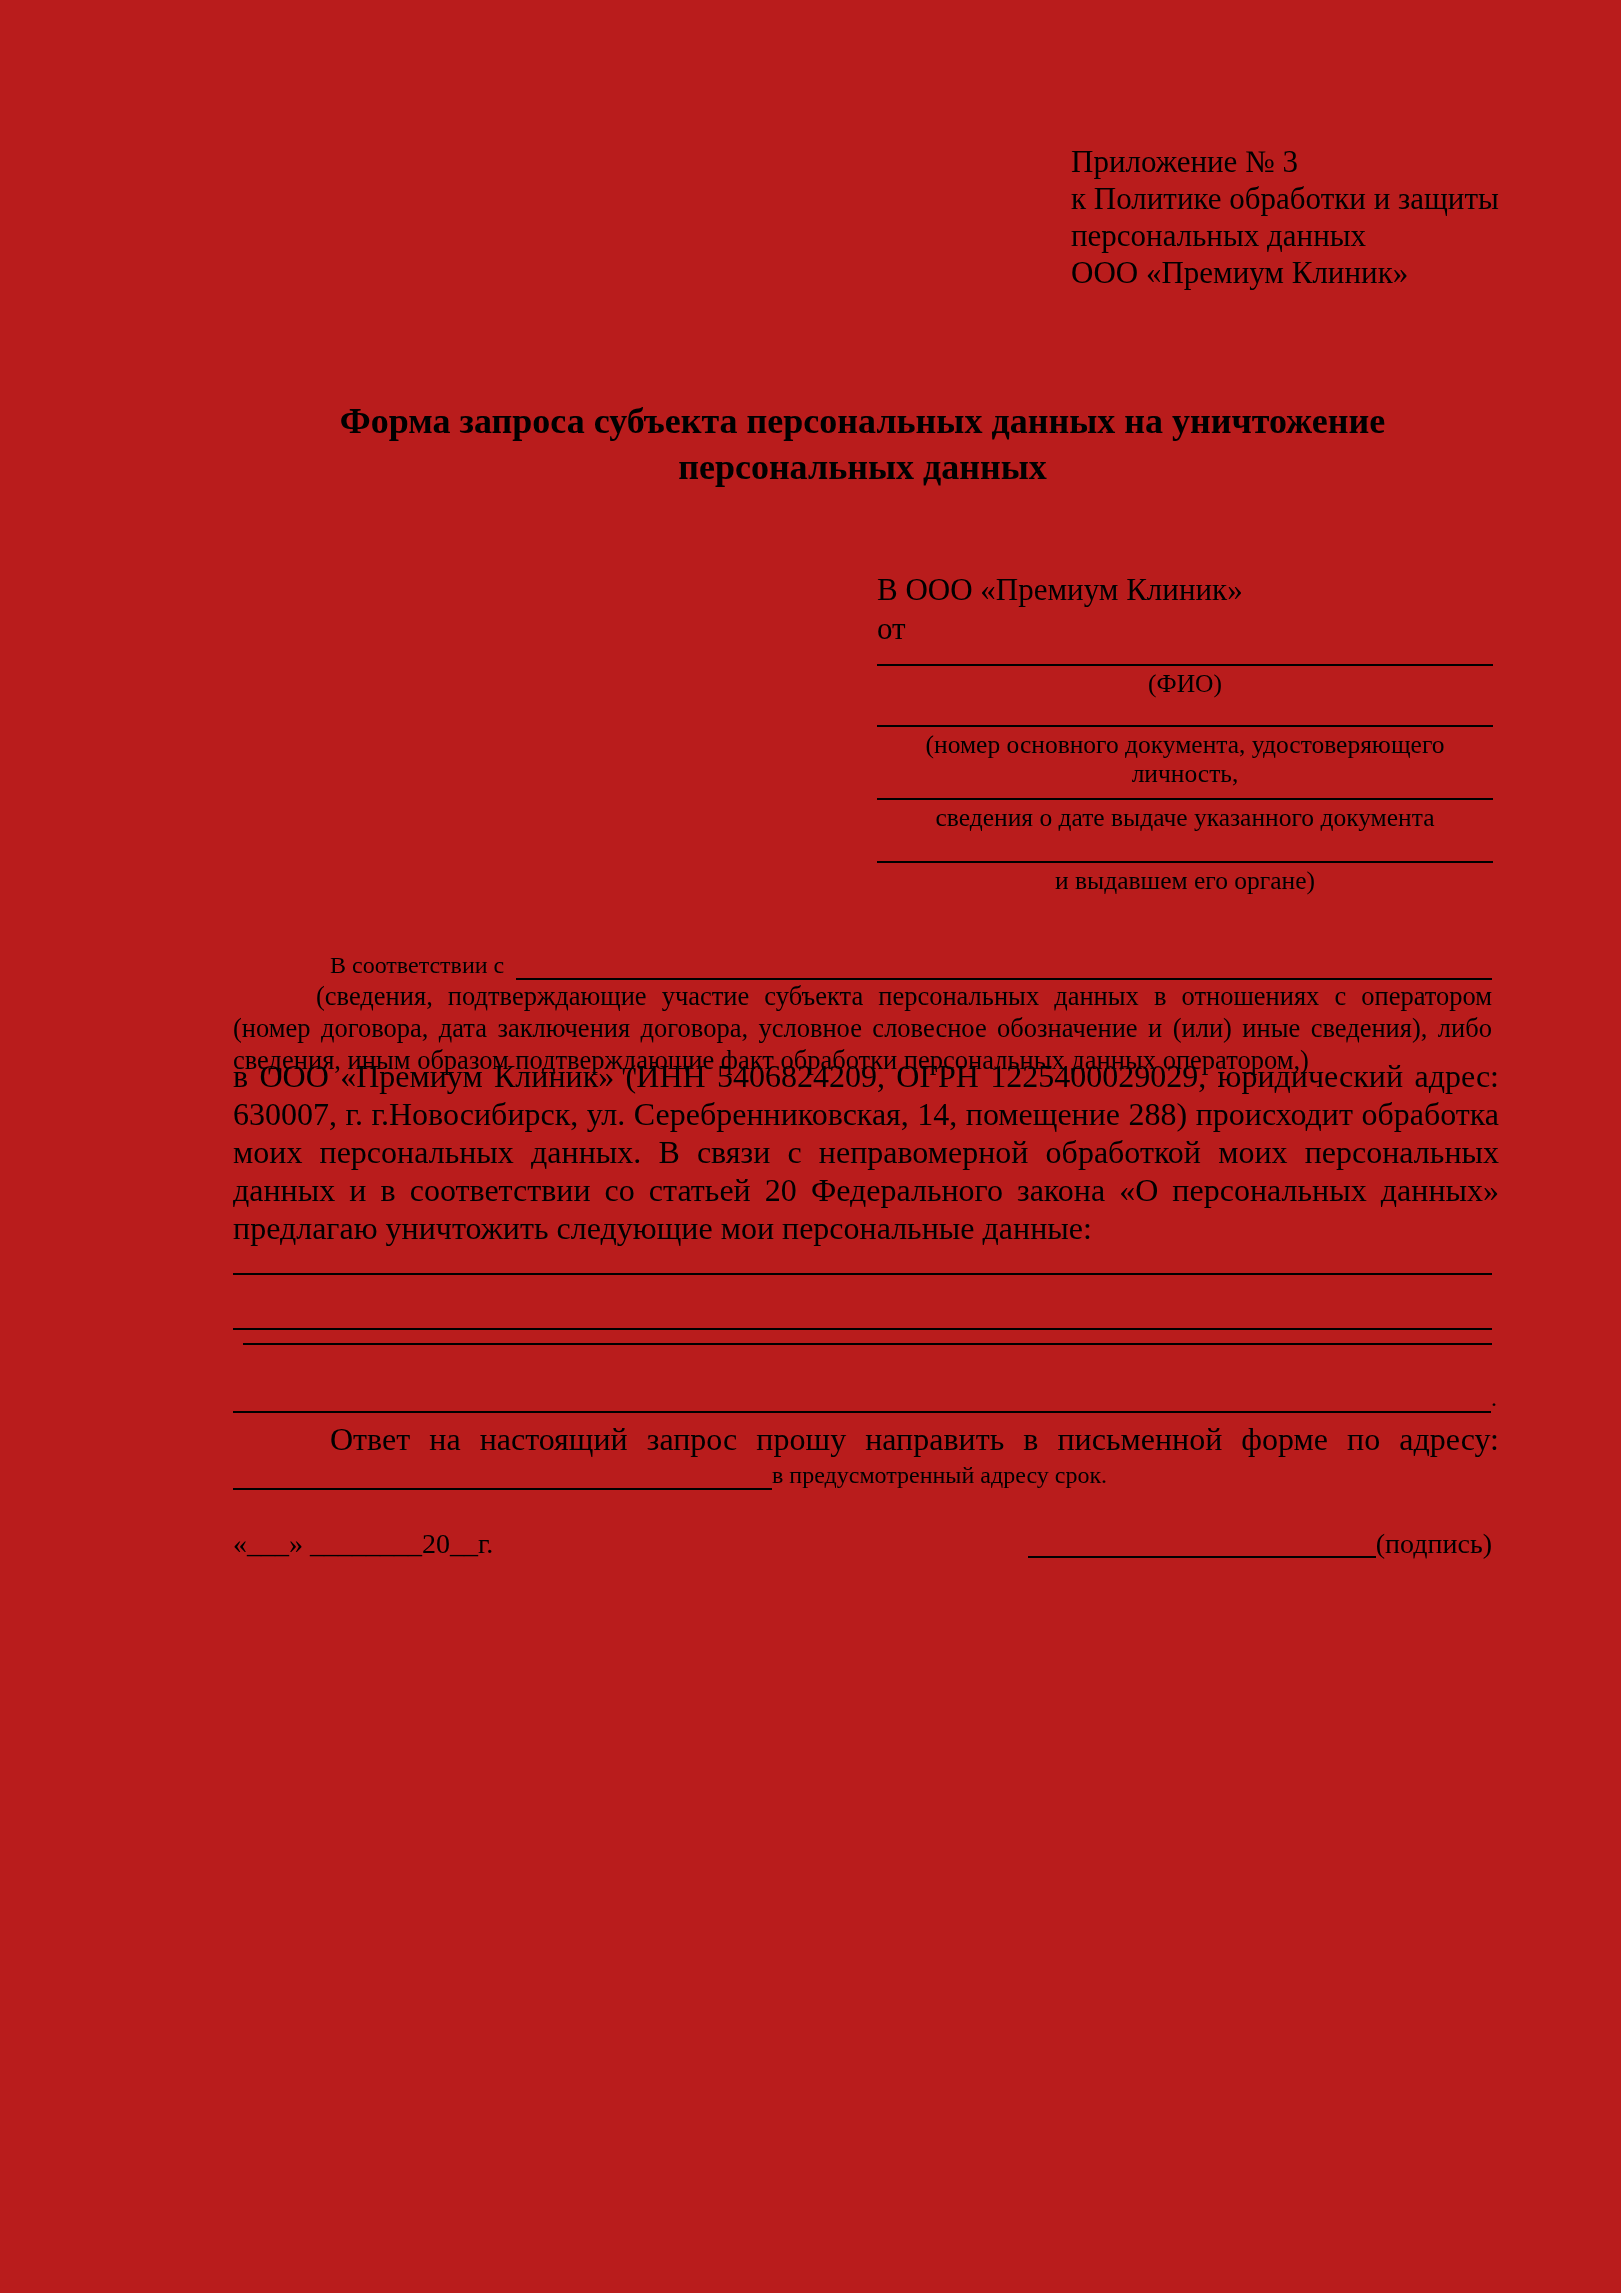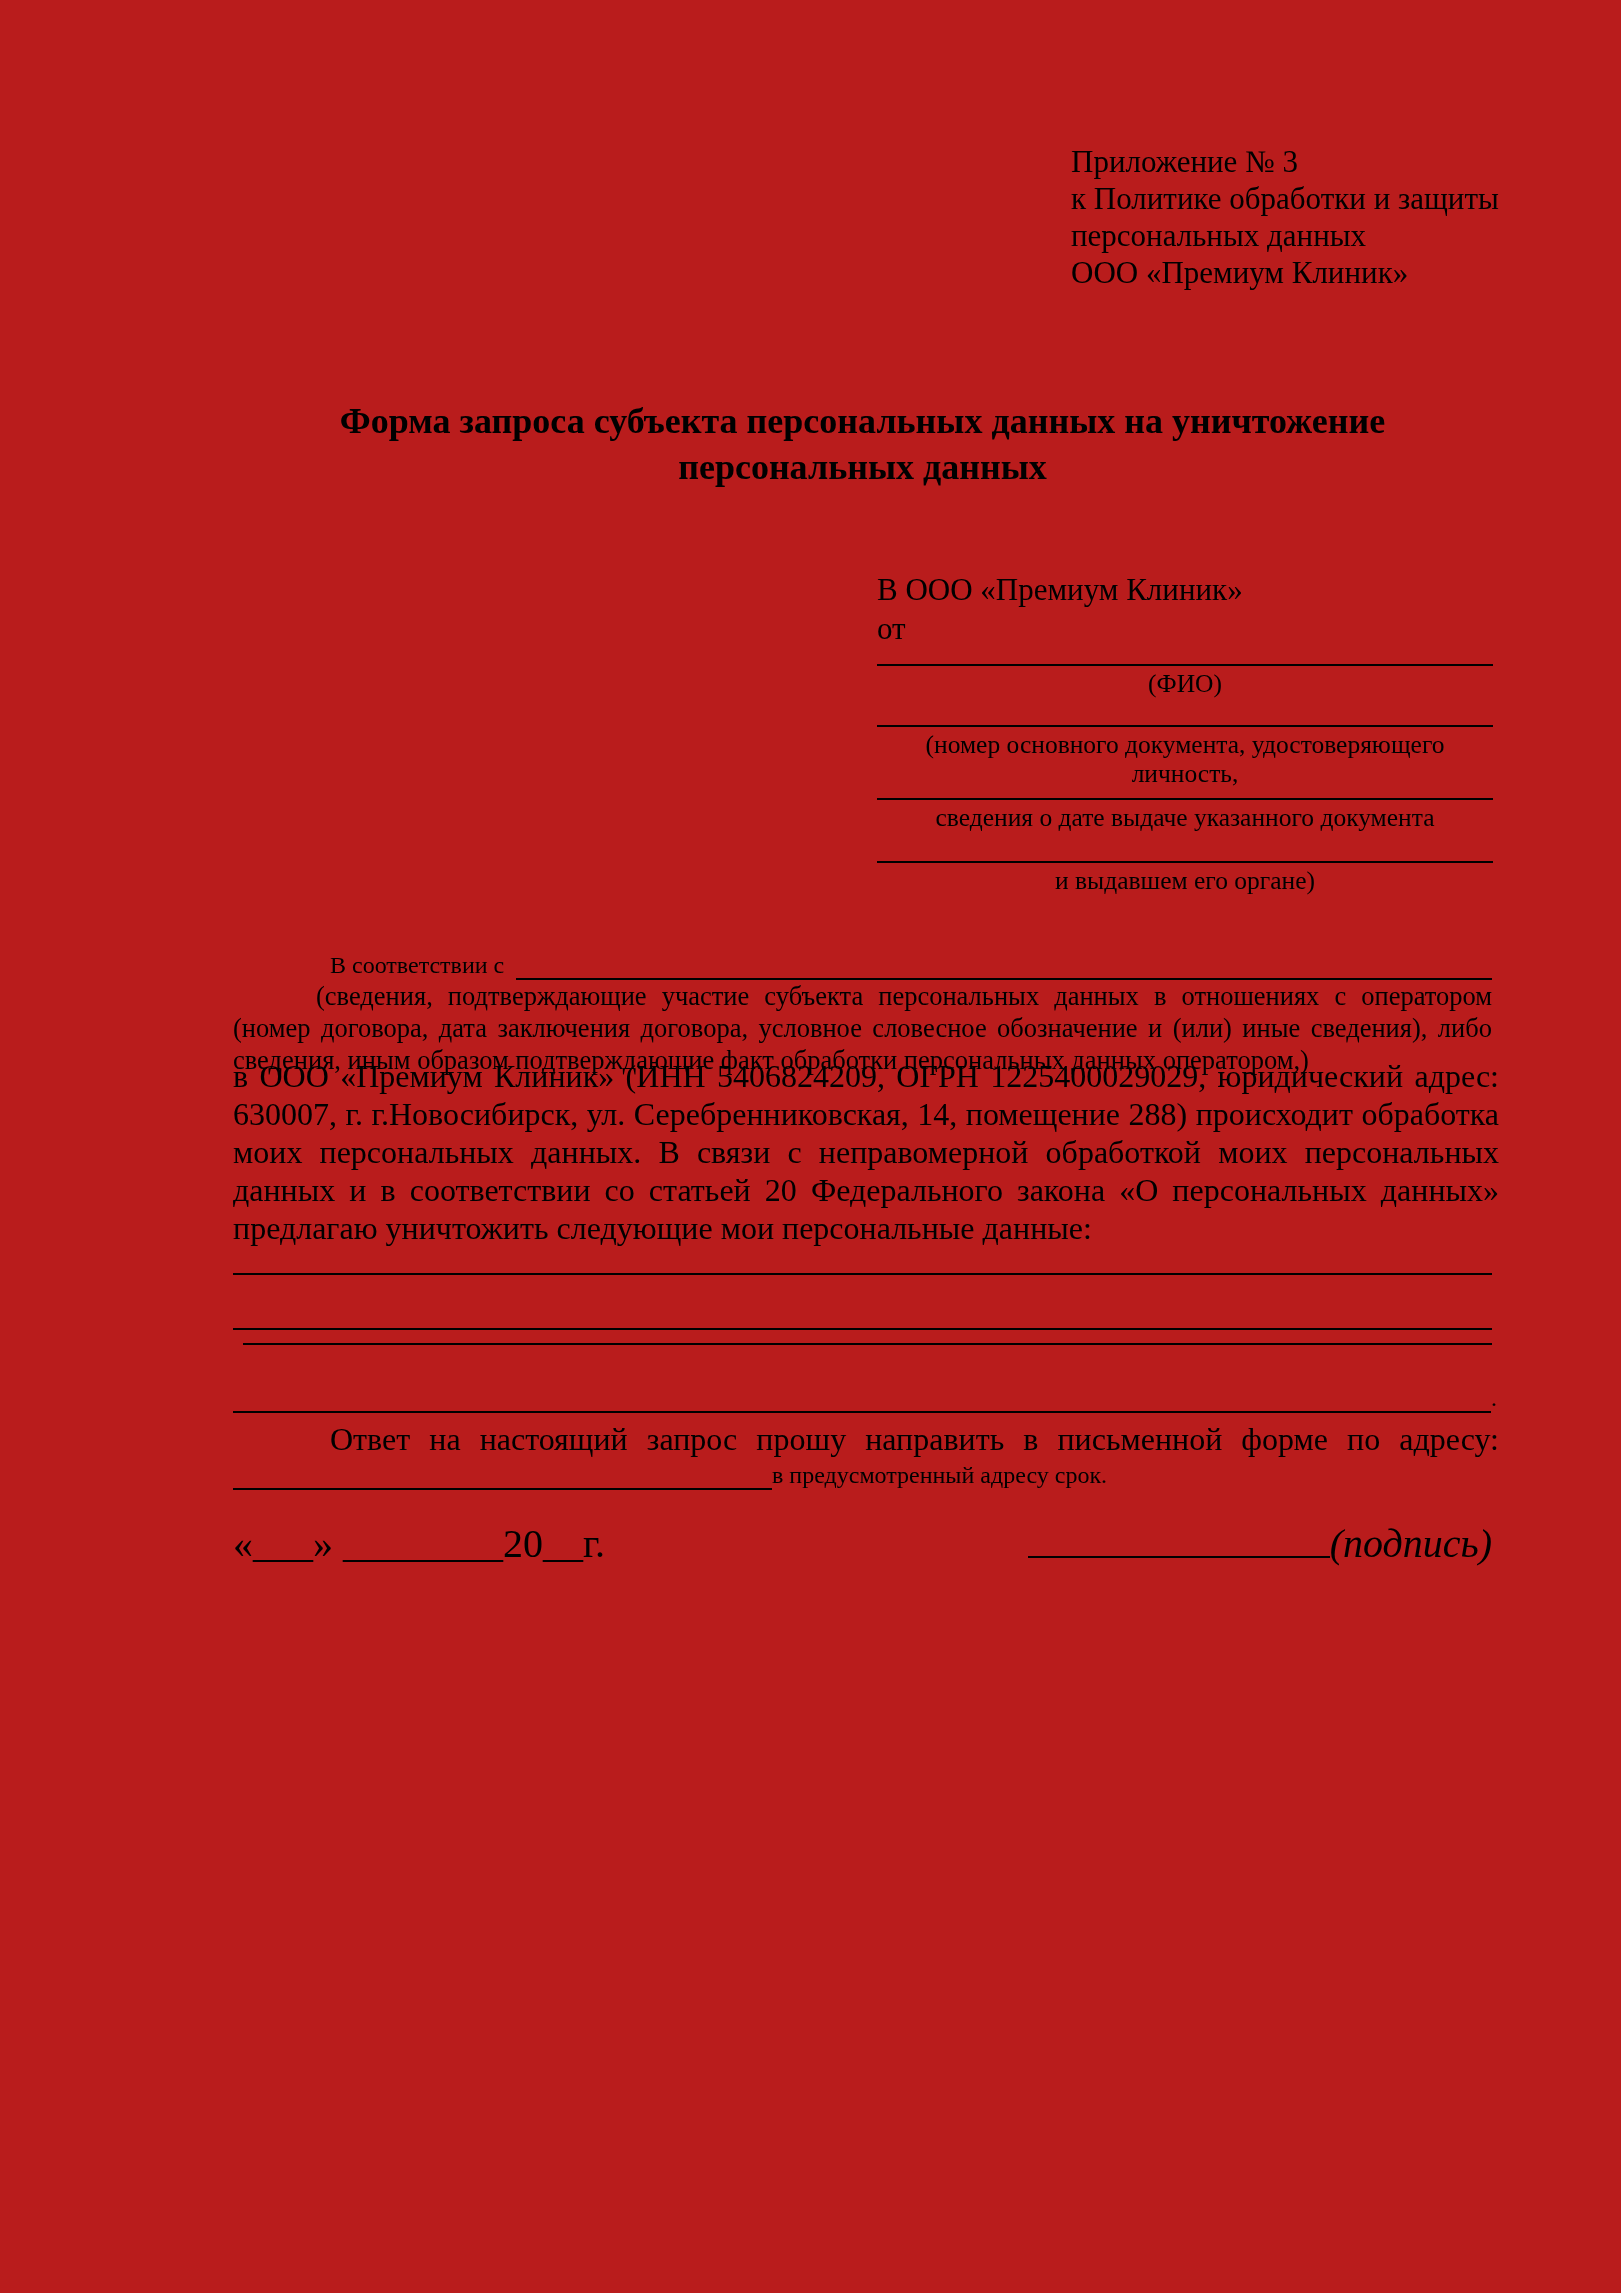--- a/index.html
+++ b/index.html
@@ -85,23 +85,23 @@
     left: 233px; top: 1421px; width: 1266px;
     font-size: 32px; line-height: 37px;
     text-align: justify;
     text-align-last: justify;
     text-indent: 97px;
   }
 
   .footer-row {
     left: 233px; top: 1525px; width: 1259px;
     display: flex; justify-content: space-between;
-    font-size: 40px; line-height: 37px;
+    font-size: 28px; line-height: 37px;
   }
-  .sig-group { display: flex; width: 464px; font-style: italic; }
+  .sig-group { display: flex; width: 464px; }
   .sig-line { flex: 1 1 auto; border-bottom: 2.9px solid #000; margin-bottom: 3.9px; }
 </style>
 </head>
 <body>
 
 <div class="page">
 
   <div class="abs header-block">
     <div>Приложение № 3</div>
     <div>к Политике обработки и защиты</div>

